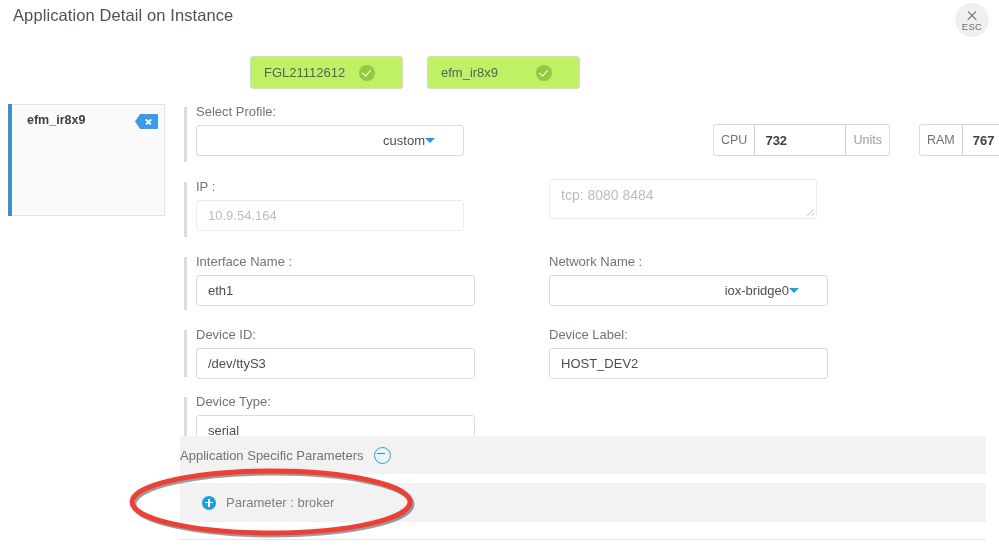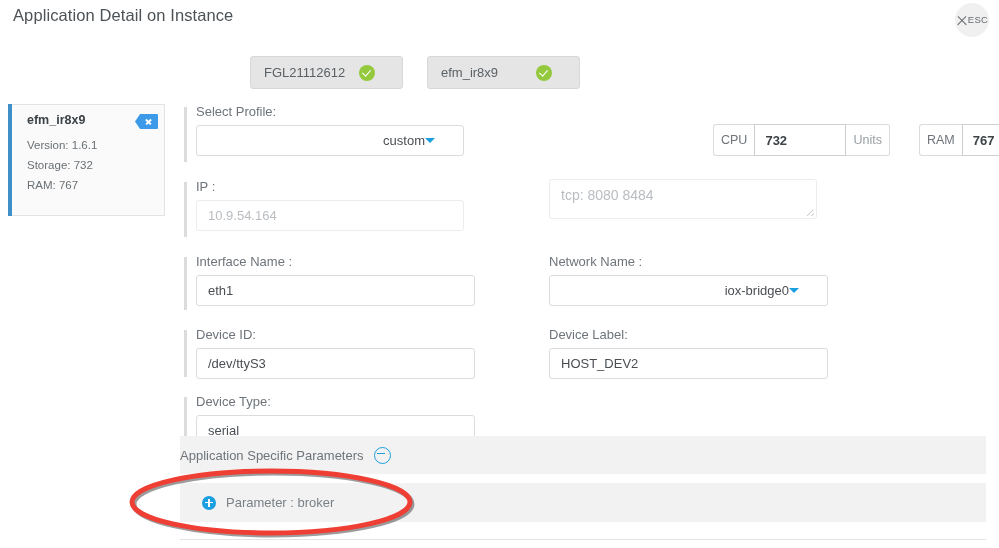--- a/index.html
+++ b/index.html
@@ -29,21 +29,21 @@
 
   .esc-button {
     position: absolute;
     right: 10px;
     top: 3px;
     width: 34px;
     height: 34px;
     border-radius: 50%;
     background: #f0f0f0;
     display: flex;
-    flex-direction: row;
+    flex-direction: column;
     align-items: center;
     justify-content: center;
     cursor: pointer;
   }
   .esc-button .x-glyph {
     width: 12px;
     height: 12px;
     position: relative;
     margin-top: 1px;
   }
@@ -73,21 +73,21 @@
     left: 250px;
     top: 56px;
     display: flex;
     gap: 24px;
   }
   .crumb {
     width: 153px;
     height: 33px;
     border: 1px solid #d8d8d8;
     border-radius: 3px;
-    background: #e5e5e5;
+    background: #bef264;
     display: flex;
     align-items: center;
     padding: 0 27px 0 13px;
     box-sizing: border-box;
     cursor: pointer;
   }
   .crumb-label {
     flex: 1;
     font-size: 13px;
     color: #5a6065;
@@ -422,25 +422,20 @@
     <span class="check-icon"></span>
   </div>
 </div>
 
 <div class="app-card">
   <div class="accent"></div>
   <div class="app-card-title">efm_ir8x9</div>
   <div class="app-tag">
     <span class="tag-x"></span>
   </div>
-  <div class="app-card-meta">
-    <div>Version: 1.6.1</div>
-    <div>Storage: 732</div>
-    <div>RAM: 767</div>
-  </div>
 </div>
 
 <div class="form-area">
 
   <div class="form-row" style="height:64px;">
     <div class="row-accent"></div>
     <label class="field-label">Select Profile:</label>
     <div class="field-box select" style="width:268px;">
       <span>custom</span>
       <span class="caret-down"></span>

